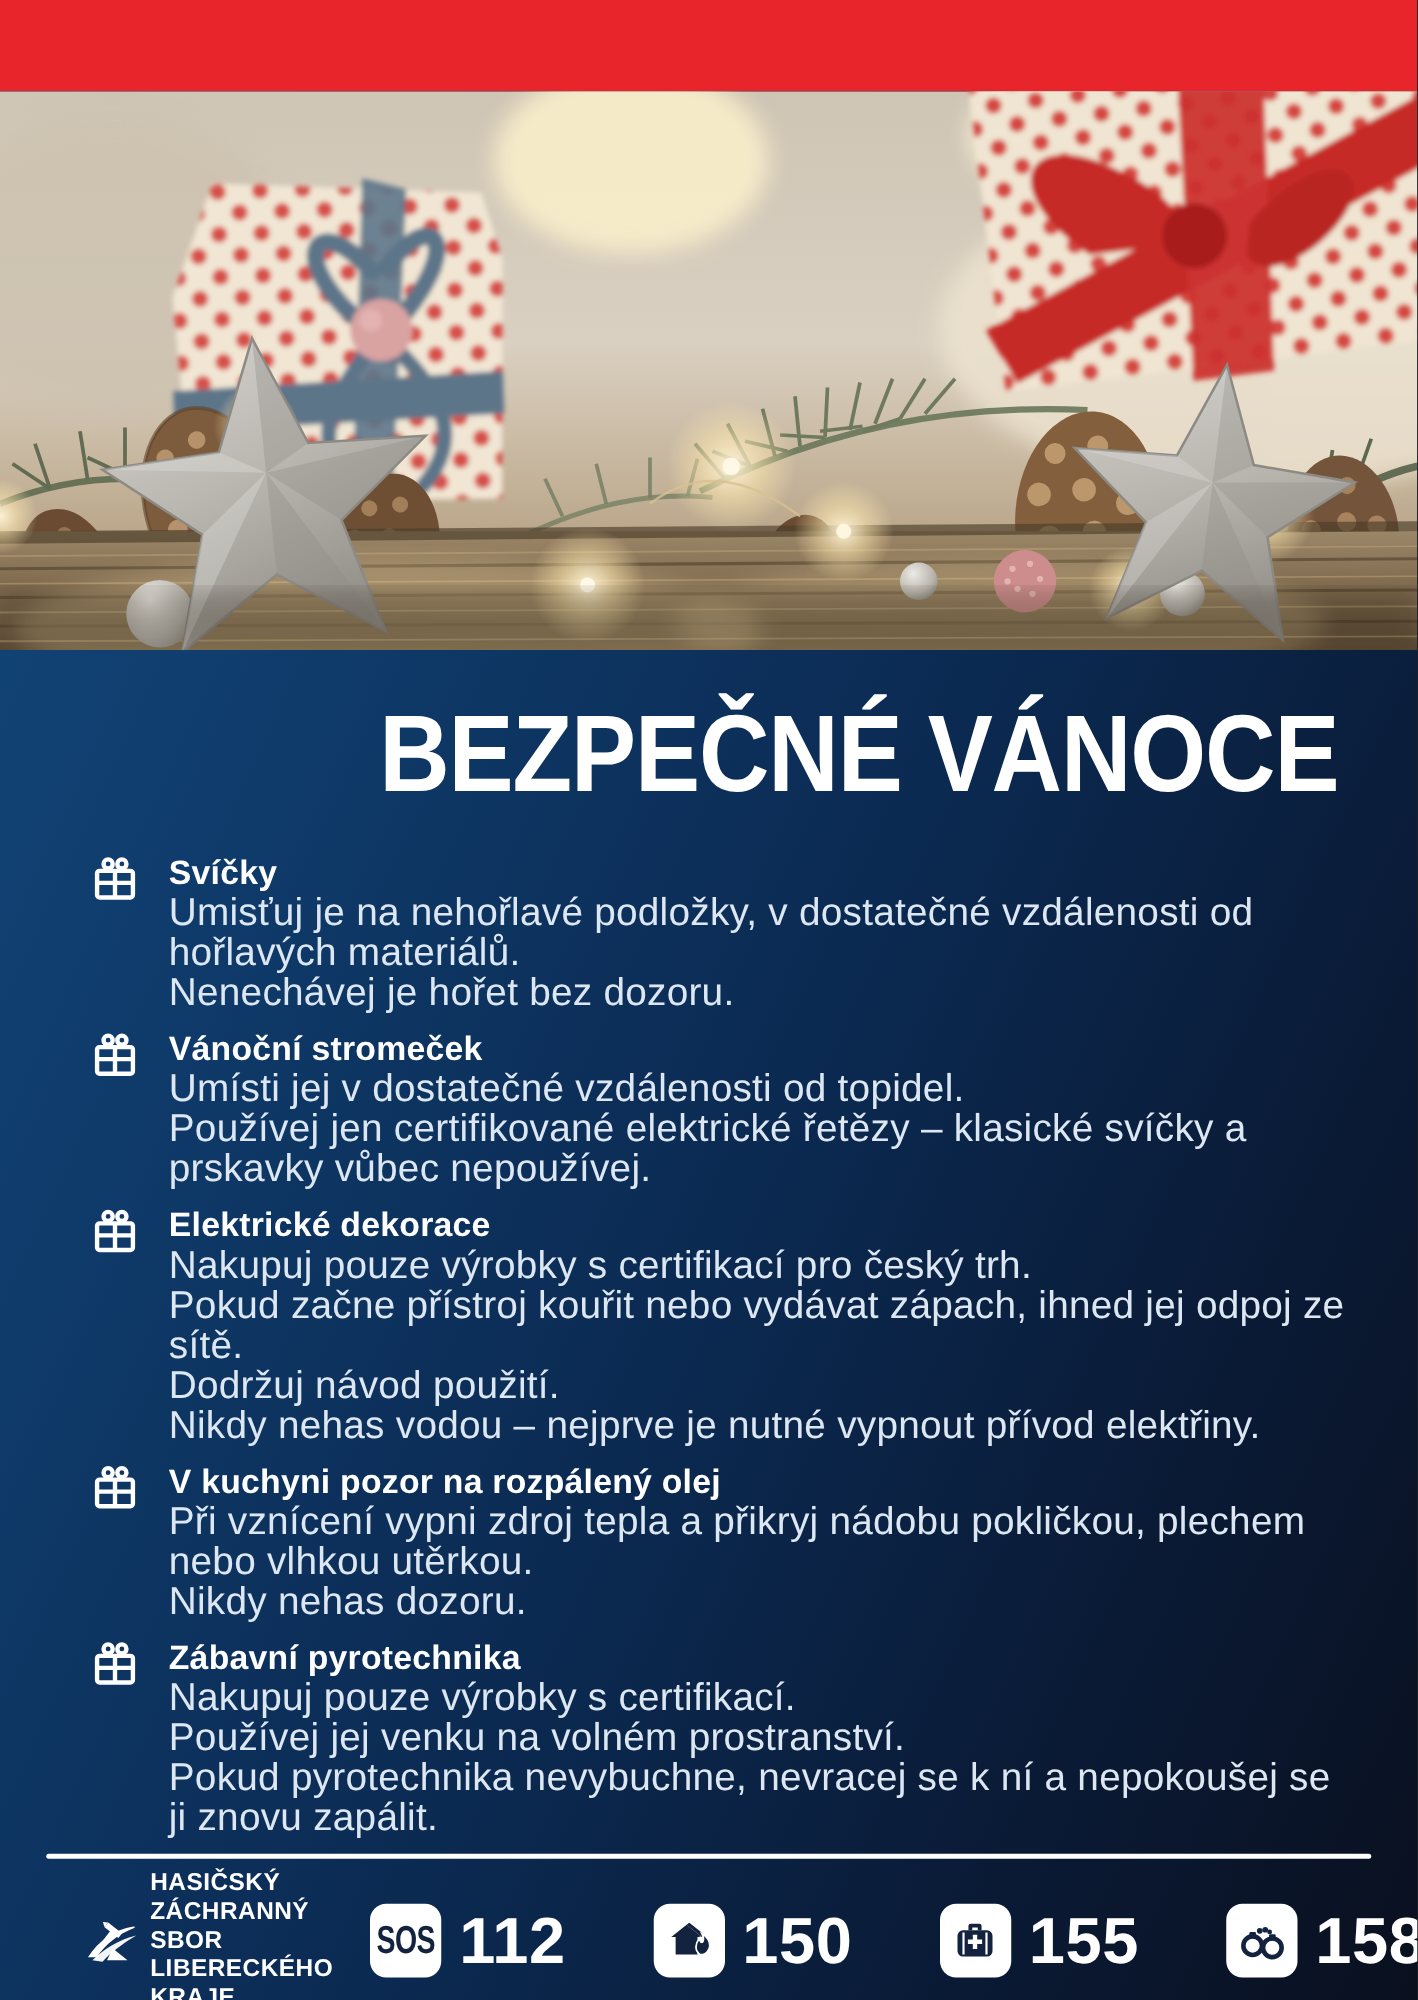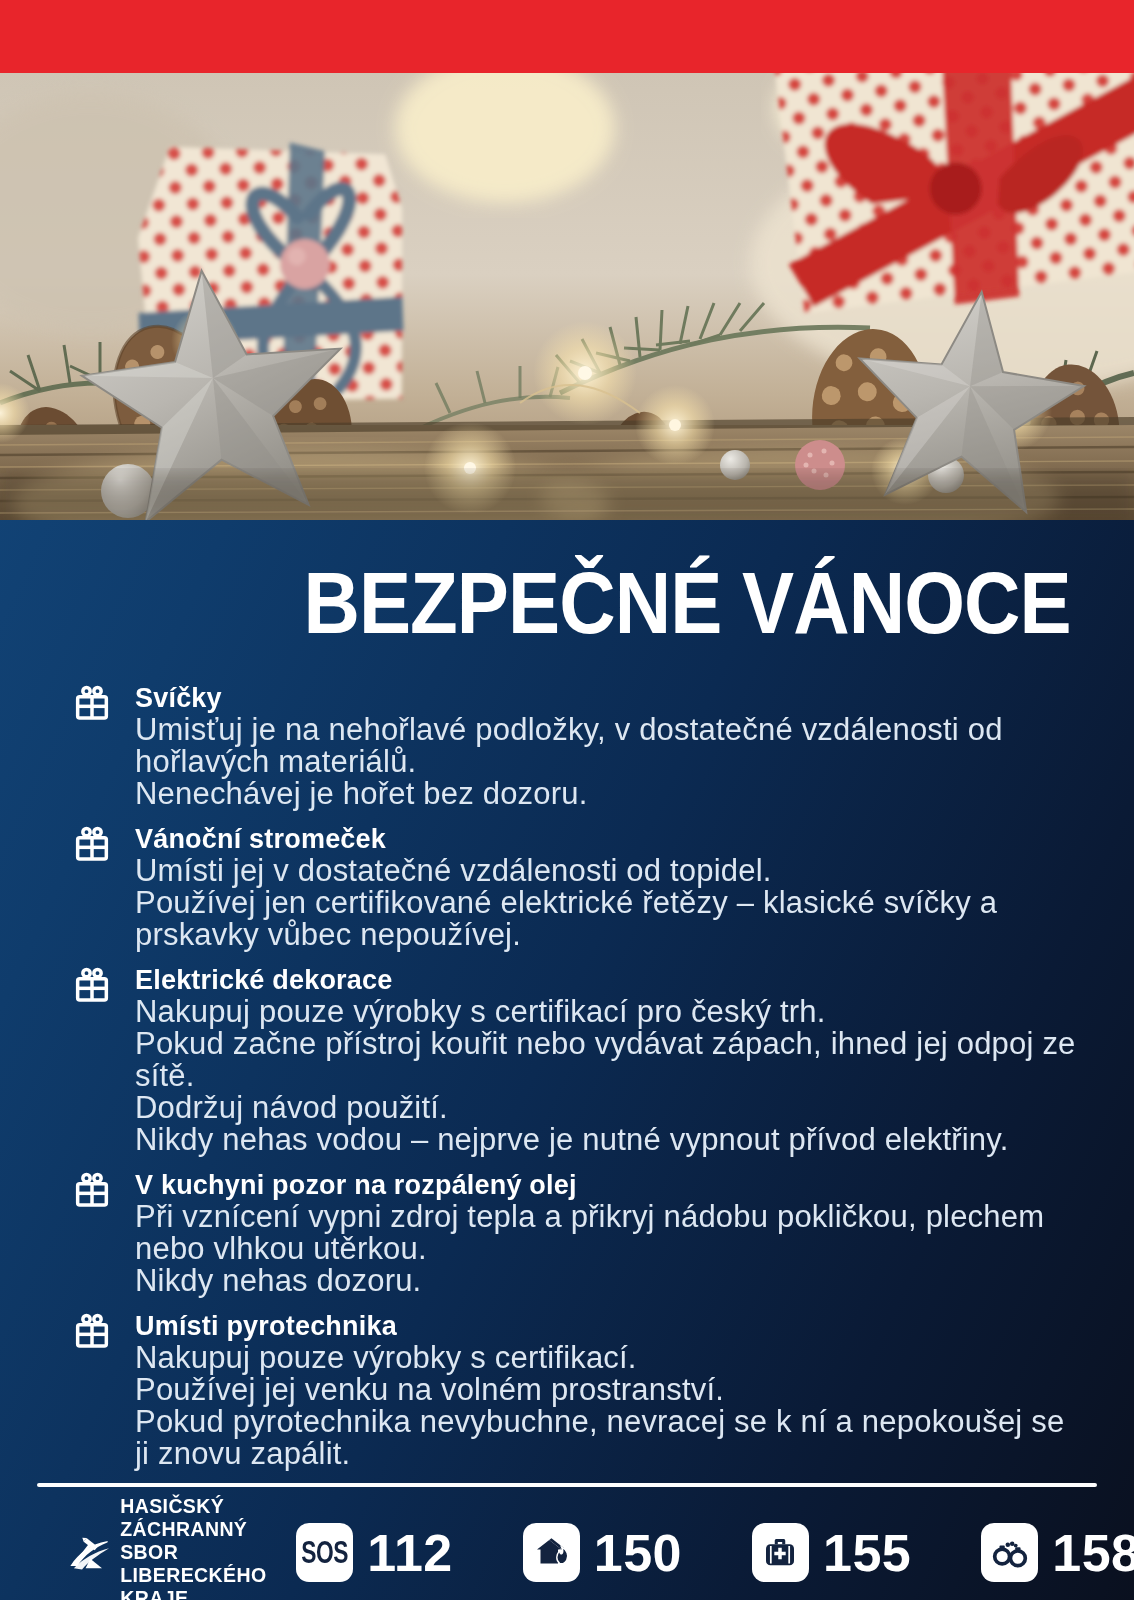--- a/index.html
+++ b/index.html
@@ -390,21 +390,21 @@
               <g fill="none" stroke="#ffffff" stroke-width="2.1">
             <circle cx="8.7" cy="4.3" r="2.2"></circle>
                 <circle cx="15.3" cy="4.3" r="2.2"></circle>
             <rect x="3.4" y="7.6" width="17.2" height="12.8" rx="1.2"></rect>
             <line x1="3.4" y1="13.4" x2="20.6" y2="13.4"></line>
                 <line x1="12" y1="7.6" x2="12" y2="20.4"></line>
           </g>
             </svg>
         </div>
         <div class="text-col">
-          <h2>Umísti pyrotechnika</h2>
+          <h2>Zábavní pyrotechnika</h2>
           <p>Nakupuj pouze výrobky s certifikací.</p>
           <p>Používej jej venku na volném prostranství.</p>
           <p>Pokud pyrotechnika nevybuchne, nevracej se k ní a nepokoušej se ji znovu zapálit.</p>
         </div>
       </div>
 
     </div>
 
     <div class="footer-line"></div>
 

